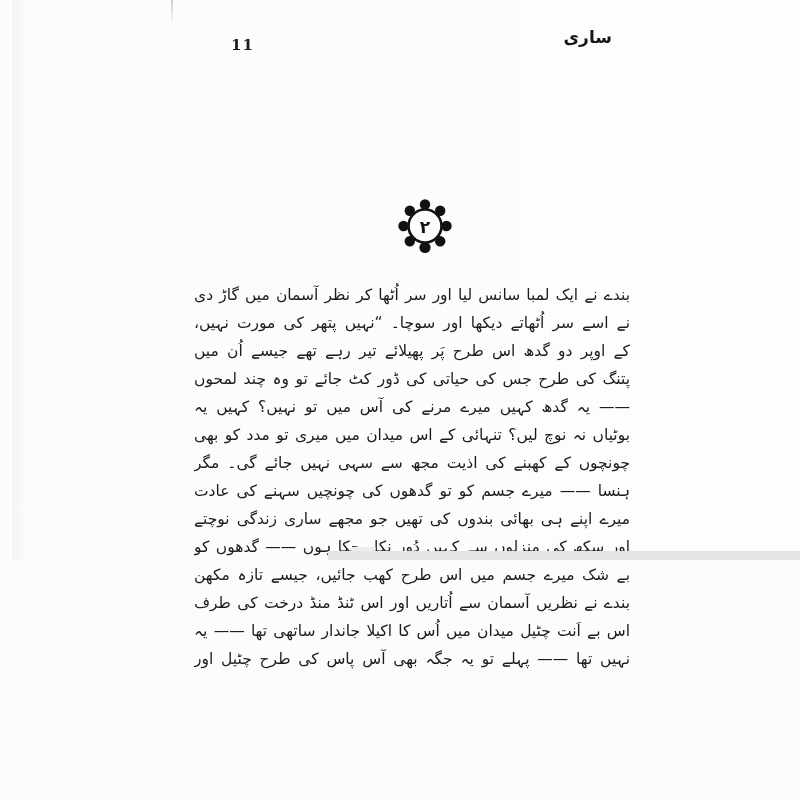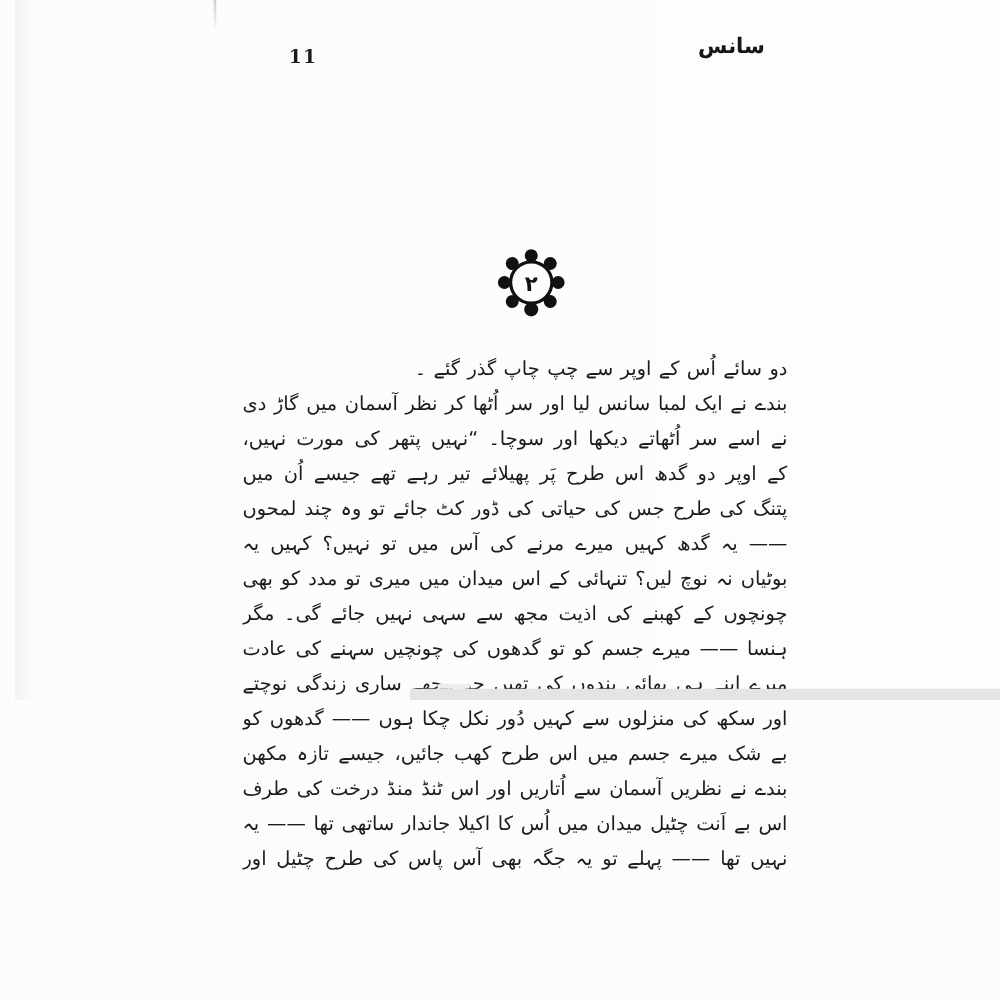--- a/index.html
+++ b/index.html
@@ -103,41 +103,38 @@
 </style>
 </head>
 <body>
 
 <div class="scan-page">
 
   <div class="crease"></div>
 
   <div class="page-number">11</div>
 
-  <div class="running-title">سانس</div>
+  <div class="running-title">ساری</div>
 
   <div class="ornament">
     <svg width="58" height="58" viewBox="-29 -29 58 58">
       <circle r="16.5" fill="none" stroke="#111" stroke-width="2.6"></circle>
       <circle cx="0" cy="-21.5" r="5.2" fill="#111"></circle>
       <circle cx="15.2" cy="-15.2" r="5.2" fill="#111"></circle>
       <circle cx="21.5" cy="0" r="5.2" fill="#111"></circle>
       <circle cx="15.2" cy="15.2" r="5.2" fill="#111"></circle>
       <circle cx="0" cy="21.5" r="5.6" fill="#111"></circle>
       <circle cx="-15.2" cy="15.2" r="5.2" fill="#111"></circle>
       <circle cx="-21.5" cy="0" r="5.2" fill="#111"></circle>
       <circle cx="-15.2" cy="-15.2" r="5.2" fill="#111"></circle>
       <text y="6.5" text-anchor="middle" font-size="17">۲</text>
     </svg>
   </div>
 
   <div class="text-block">
-      <div class="paragraph">
-        <div class="line line-end">دو سائے اُس کے اوپر سے چپ چاپ گذر گئے ۔</div>
-      </div>
       <div class="paragraph">
         <div class="line">بندے نے ایک لمبا سانس لیا اور سر اُٹھا کر نظر آسمان میں گاڑ دی ( دوسرے گدھ</div>
         <div class="line">نے اسے سر اُٹھاتے دیکھا اور سوچا۔ “نہیں پتھر کی مورت نہیں، سچ مچ کا بندہ ہے۔”) اس</div>
         <div class="line">کے اوپر دو گدھ اس طرح پَر پھیلائے تیر رہے تھے جیسے اُن میں جان نہیں —— اُس</div>
         <div class="line">پتنگ کی طرح جس کی حیاتی کی ڈور کٹ جائے تو وہ چند لمحوں کیلئے اُسی طرح اُڑتی رہتی ہے</div>
         <div class="line">—— یہ گدھ کہیں میرے مرنے کی آس میں تو نہیں؟ کہیں یہ آسمان سے اُتر کر میری</div>
         <div class="line">بوٹیاں نہ نوچ لیں؟ تنہائی کے اس میدان میں میری تو مدد کو بھی کوئی نہیں آئے گا۔ جسم میں</div>
         <div class="line">چونچوں کے کھبنے کی اذیت مجھ سے سہی نہیں جائے گی۔ مگر سہی کیوں نہیں جائے گی، وہ ذرا سا</div>
         <div class="line">ہنسا —— میرے جسم کو تو گدھوں کی چونچیں سہنے کی عادت ہے، یہ الگ بات کہ یہ چونچیں</div>
         <div class="line">میرے اپنے ہی بھائی بندوں کی تھیں جو مجھے ساری زندگی نوچتے رہے —— اب میں دکھ</div>

